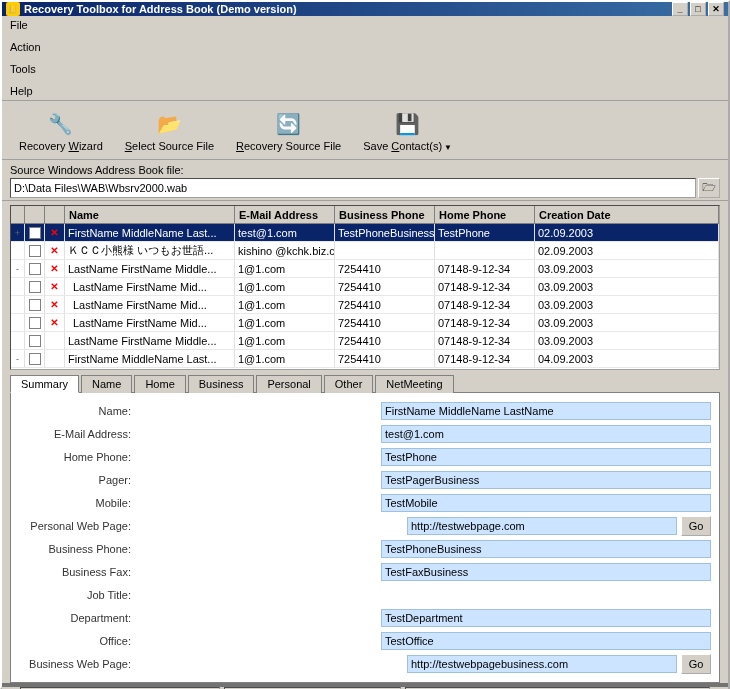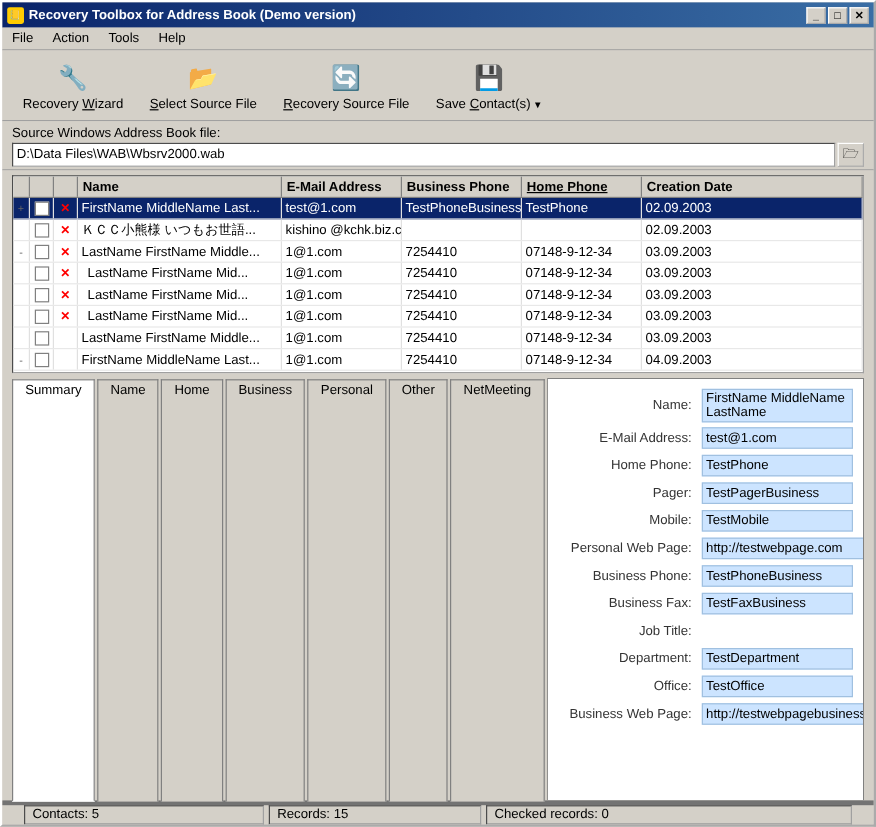--- a/index.html
+++ b/index.html
@@ -25,20 +25,21 @@
       display: flex; align-items: center; justify-content: center; font-size: 9px; cursor: pointer; color: #000;
     }
 
     
     .menu-bar {
       background: #d4d0c8;
       border-bottom: 1px solid #a0a0a0;
       display: flex;
       padding: 2px 4px;
       gap: 8px;
+      flex-direction: column;
     }
     .menu-item { padding: 1px 4px; cursor: pointer; }
 
     
     .toolbar {
       background: #d4d0c8;
       border-bottom: 1px solid #a0a0a0;
       display: flex;
       align-items: center;
       padding: 4px 8px;
@@ -117,21 +118,21 @@
       align-items: center;
       padding: 0 4px;
       font-weight: bold;
       cursor: pointer;
       white-space: nowrap;
       overflow: hidden;
     }
     .th-name { width: 170px; }
     .th-email { width: 100px; }
     .th-bphone { width: 100px; }
-    .th-hphone { width: 100px; text-decoration: underline; }
+    .th-hphone { width: 100px; }
     .th-date { width: 80px; flex: 1; }
 
     .table-body { overflow-y: auto; height: calc(100% - 18px); }
     .table-row {
       display: flex;
       align-items: center;
       height: 18px;
       border-bottom: 1px solid #e8e8e8;
     }
     .table-row.selected { background: #0a246a; color: white; }
@@ -154,21 +155,21 @@
     .cell-email { width: 100px; }
     .cell-bphone { width: 100px; }
     .cell-hphone { width: 100px; }
     .cell-date { width: 80px; flex: 1; }
 
     
     .tabs-area {
       margin: 4px 8px 0 8px;
       flex: 1;
       display: flex;
-      flex-direction: row;
+      flex-direction: column;
     }
     .tab-row {
       display: flex;
       gap: 0;
     }
     .tab {
       padding: 2px 10px;
       background: #d4d0c8;
       border: 1px solid #808080;
       border-bottom: none;

